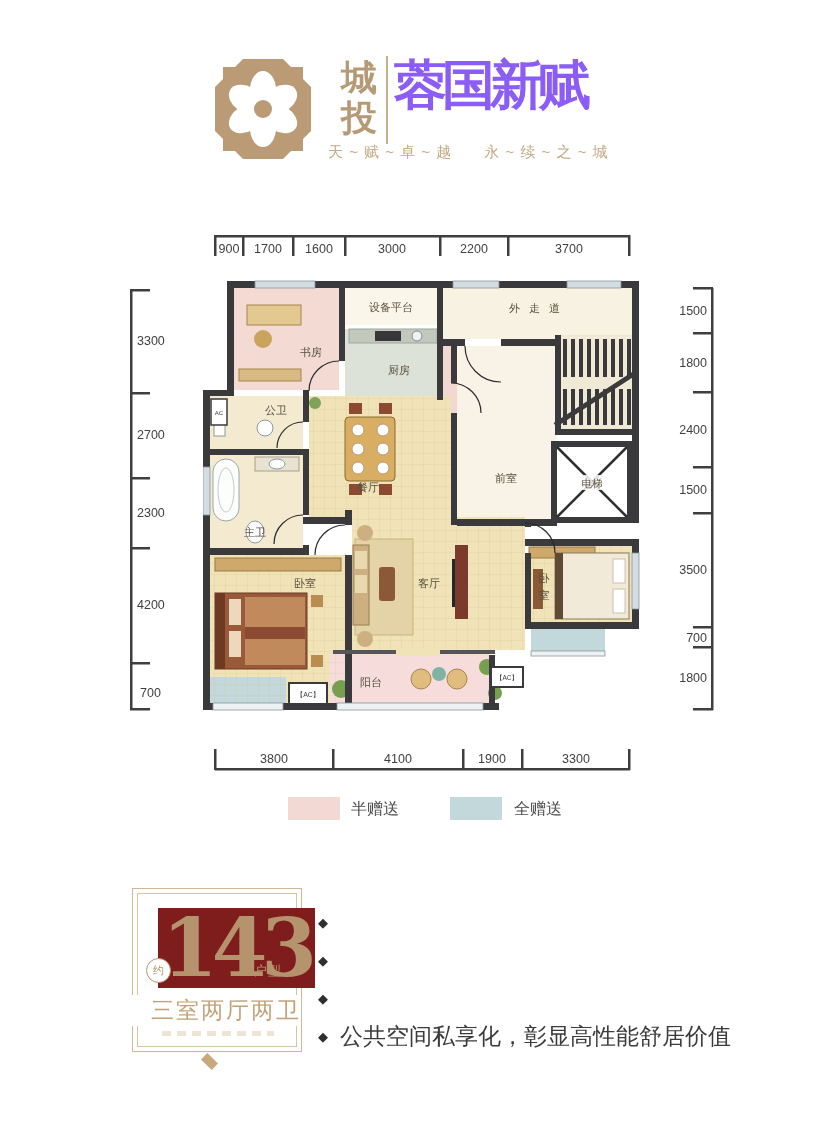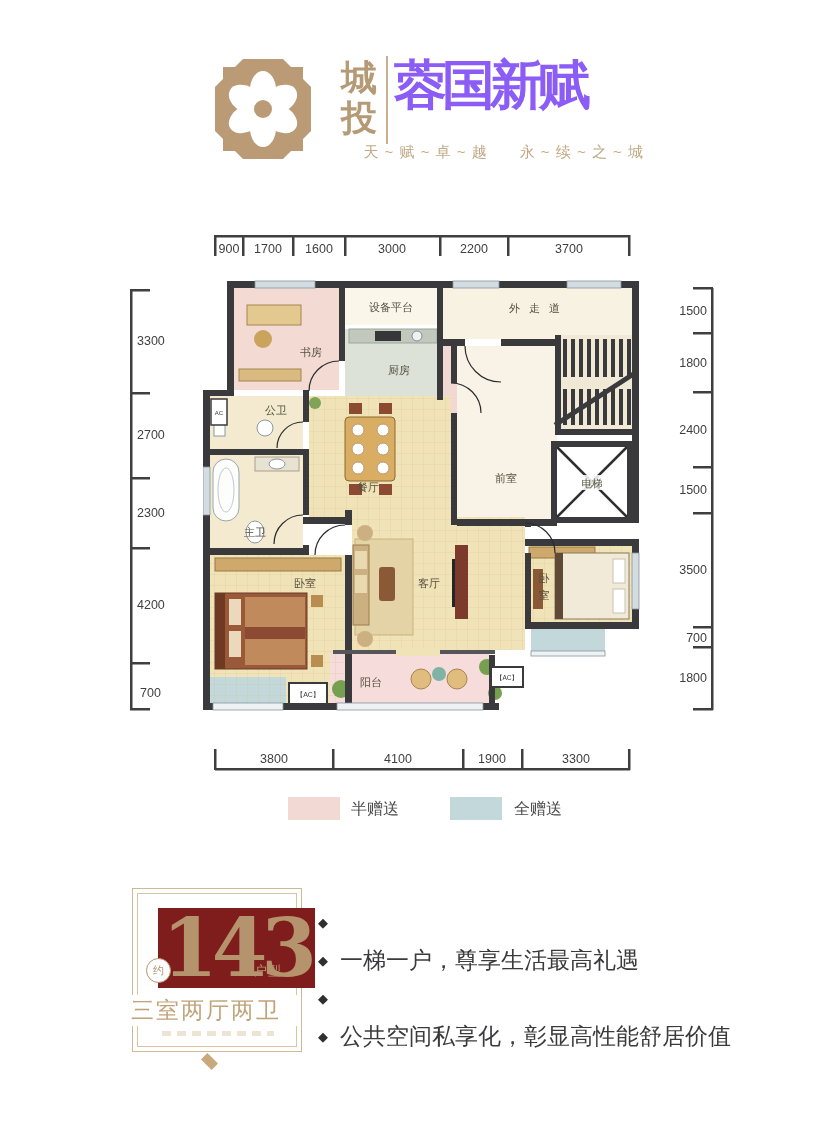--- a/index.html
+++ b/index.html
@@ -8,21 +8,21 @@
   .abs{position:absolute}
   svg text{font-family:"Liberation Sans",sans-serif}
 
   
   .brand-cn{left:341px;top:58px;width:34px;font-size:36px;line-height:1.1;
             color:#b59a76;font-weight:bold;word-break:break-all;letter-spacing:2px}
   .brand-divider{left:386px;top:56px;width:2px;height:88px;background:#c6b08f}
   .brand-name{left:394px;top:50px;width:250px;font-size:53px;font-weight:bold;
               color:#8b5cf6;letter-spacing:-5px;white-space:nowrap}
   .tagline{left:328px;top:143px;width:316px;font-size:15px;letter-spacing:1px;
-           color:#c0a984;text-align:right;white-space:nowrap}
+           color:#c0a984;text-align:left;white-space:nowrap}
 
   
   .dim-text{font-size:12.5px;fill:#3f3f41}
 
   
   .legend-label{font-size:16px;color:#4a4a4c;line-height:24px}
   .sw{width:52px;height:23px}
   .sw-pink{background:#f3d9d4}
   .sw-teal{background:#c2d8da}
 
@@ -30,21 +30,21 @@
   .badge-frame{left:132px;top:888px;width:168px;height:162px;border:1px solid #cdb897}
   .badge-frame::after{content:"";position:absolute;left:4px;top:4px;right:4px;bottom:4px;
                       border:1px solid #d8c4a5}
   .badge-approx{left:146px;top:958px;width:23px;height:23px;border:1.5px solid #b5946d;
                 border-radius:50%;font-size:11px;line-height:23px;text-align:center;
                 color:#b5946d;background:#fff;z-index:3}
   .badge-number{left:158px;top:908px;font-family:"DejaVu Serif",serif;font-size:80px;
                 font-weight:bold;color:#b5946d;letter-spacing:-6px;z-index:2;background:#7f1d1d;
                 padding:0 4px;line-height:1.0}
   .badge-suffix{left:254px;top:962px;font-size:13px;color:#b5946d;letter-spacing:1px;z-index:3}
-  .badge-layout{left:131px;top:995px;width:170px;text-align:left;font-size:23px;
+  .badge-layout{left:131px;top:995px;width:170px;text-align:right;font-size:23px;
                 letter-spacing:2px;color:#c2a379;background:#fff;z-index:2;white-space:nowrap}
   .badge-faint{left:162px;top:1031px;width:112px;height:5px;opacity:.45;
                background:repeating-linear-gradient(90deg,#d9c3a4 0 9px,transparent 9px 15px)}
   .badge-diamond{left:202px;top:1054px;width:15px;height:15px;background:#c9a87c;
                  transform:rotate(45deg) scaleY(.6)}
 
   
   .features{left:318px;top:908px;width:440px;list-style:none;margin:0;padding:0}
   .features li{display:flex;align-items:center;margin-bottom:10px;height:28px;
                font-size:23px;color:#3b3b3d;white-space:nowrap}
@@ -371,21 +371,20 @@
   <div class="abs badge-layout">三室两厅两卫</div>
   <div class="abs badge-faint"></div>
   <div class="abs badge-diamond"></div>
 
   <ul class="abs features">
     <li>
       <span class="blt">◆</span>
     </li>
     <li>
       <span class="blt">◆</span>
-      <span>一梯一户，尊享生活最高礼遇</span>
     </li>
     <li>
       <span class="blt">◆</span>
     </li>
     <li>
       <span class="blt">◆</span>
       <span>公共空间私享化，彰显高性能舒居价值</span>
     </li>
   </ul>
 

